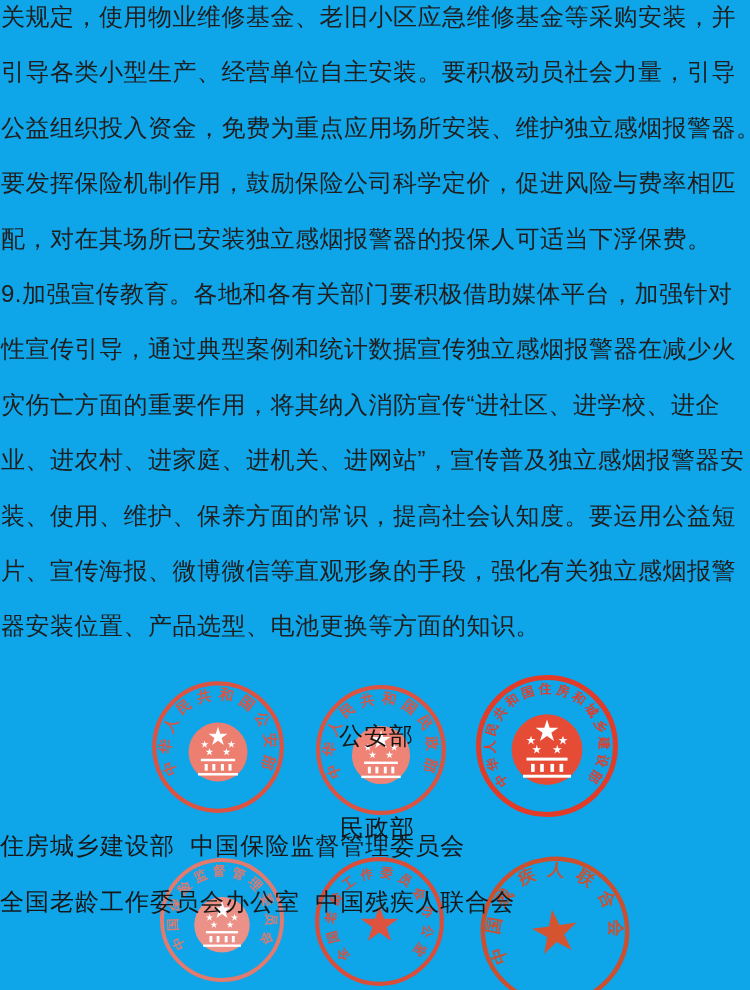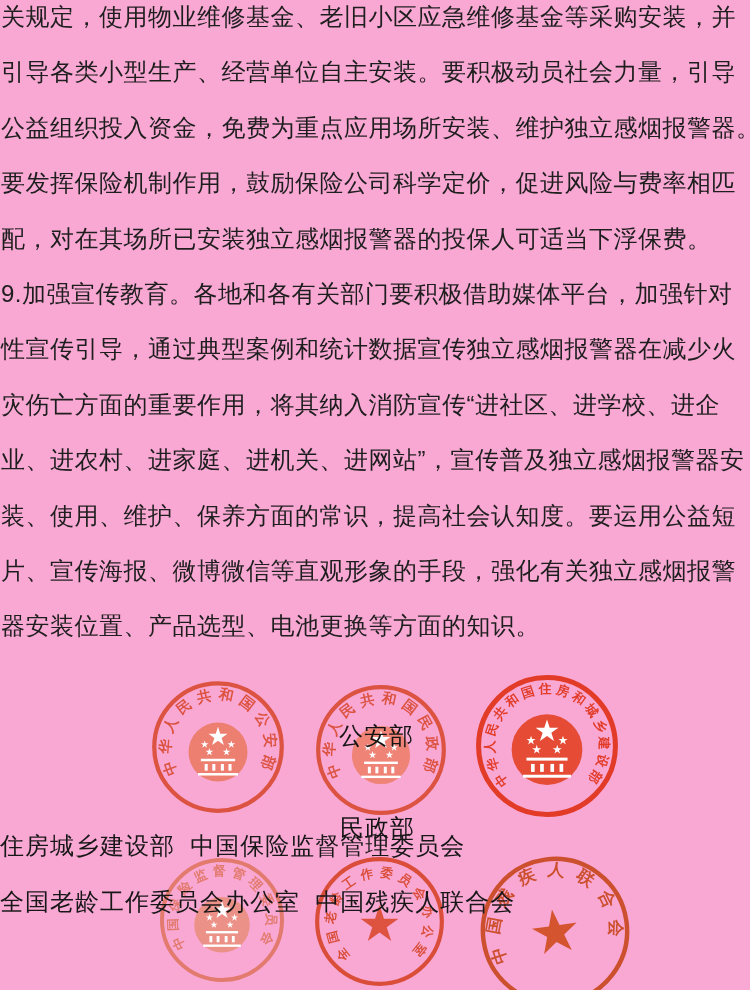--- a/index.html
+++ b/index.html
@@ -1,21 +1,21 @@
 <!DOCTYPE html>
 <html><head>
 <meta charset="utf-8">
 <style>
   * { margin:0; padding:0; box-sizing:border-box; }
   html,body { background:#888; }
   .page {
     position:relative;
     width:750px; height:990px;
     margin:0 auto;
-    background:#f9a8d4;
+    background:#0ea5e9;
     overflow:hidden;
     font-family:"Liberation Sans","DejaVu Sans",sans-serif;
   }
   
   .body-text {
     position:absolute; left:1px; top:-11px; width:770px;
     color:#1e1e1e;
   }
   .bline {
     font-size:24px;

